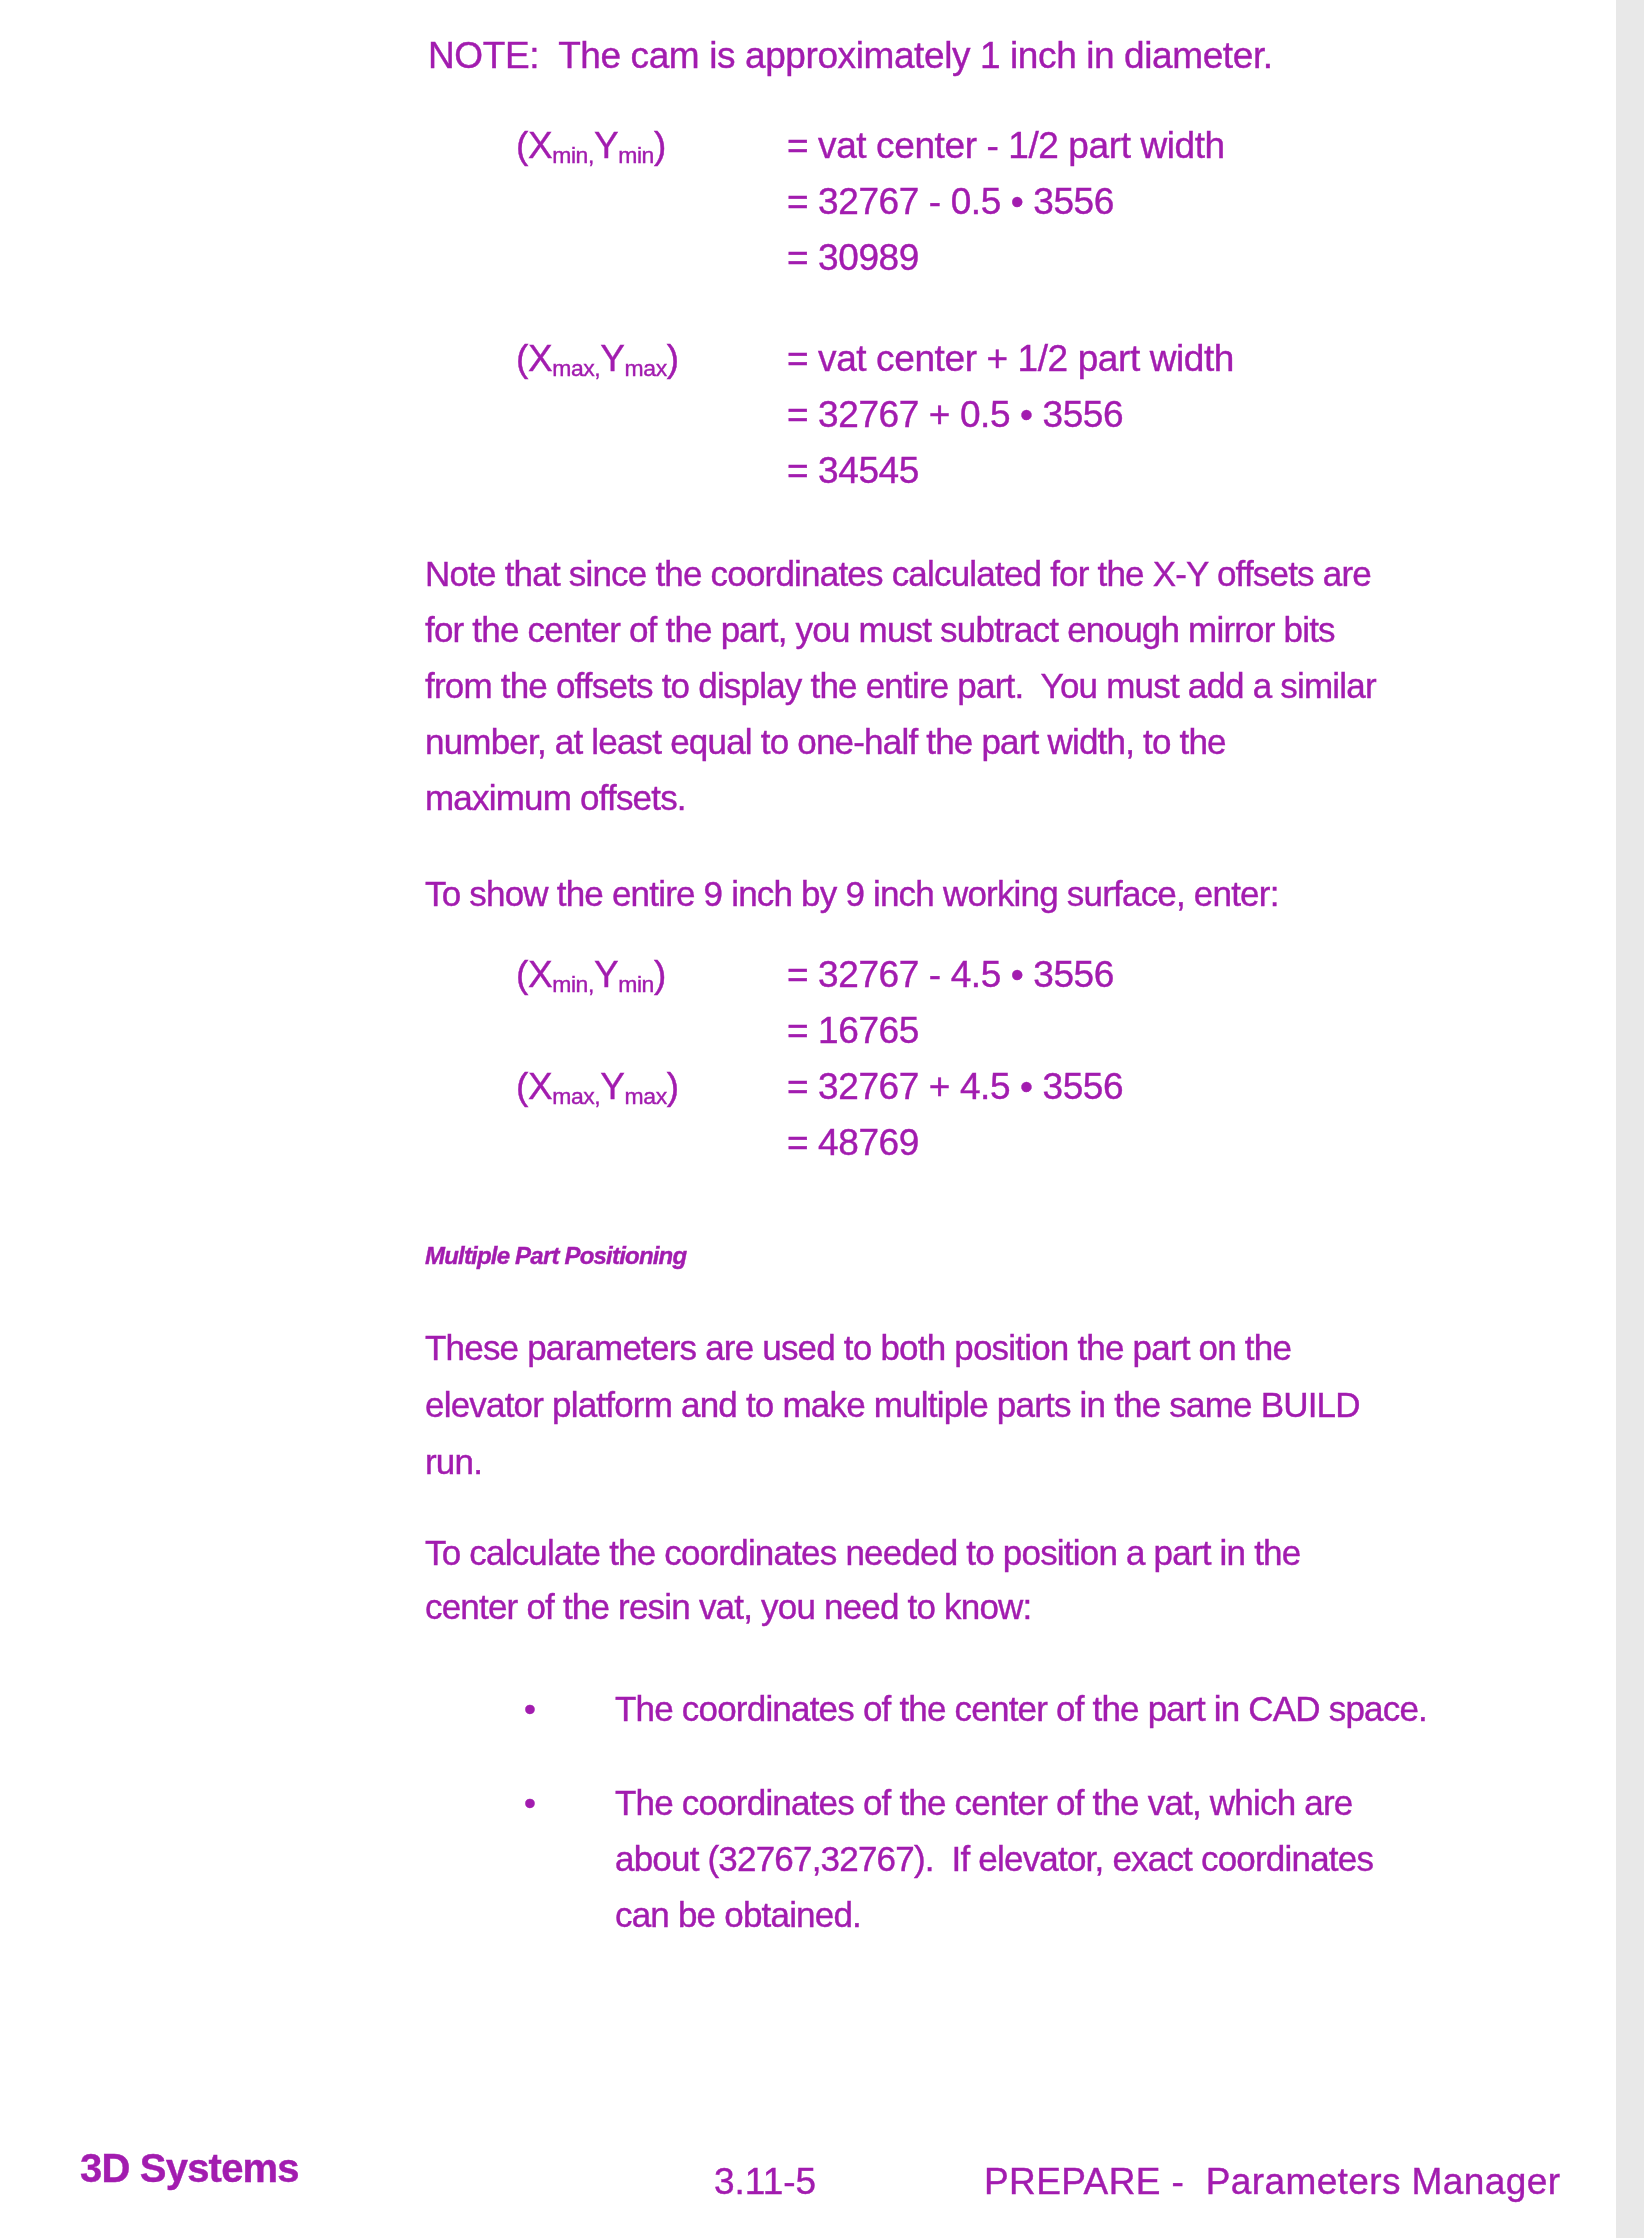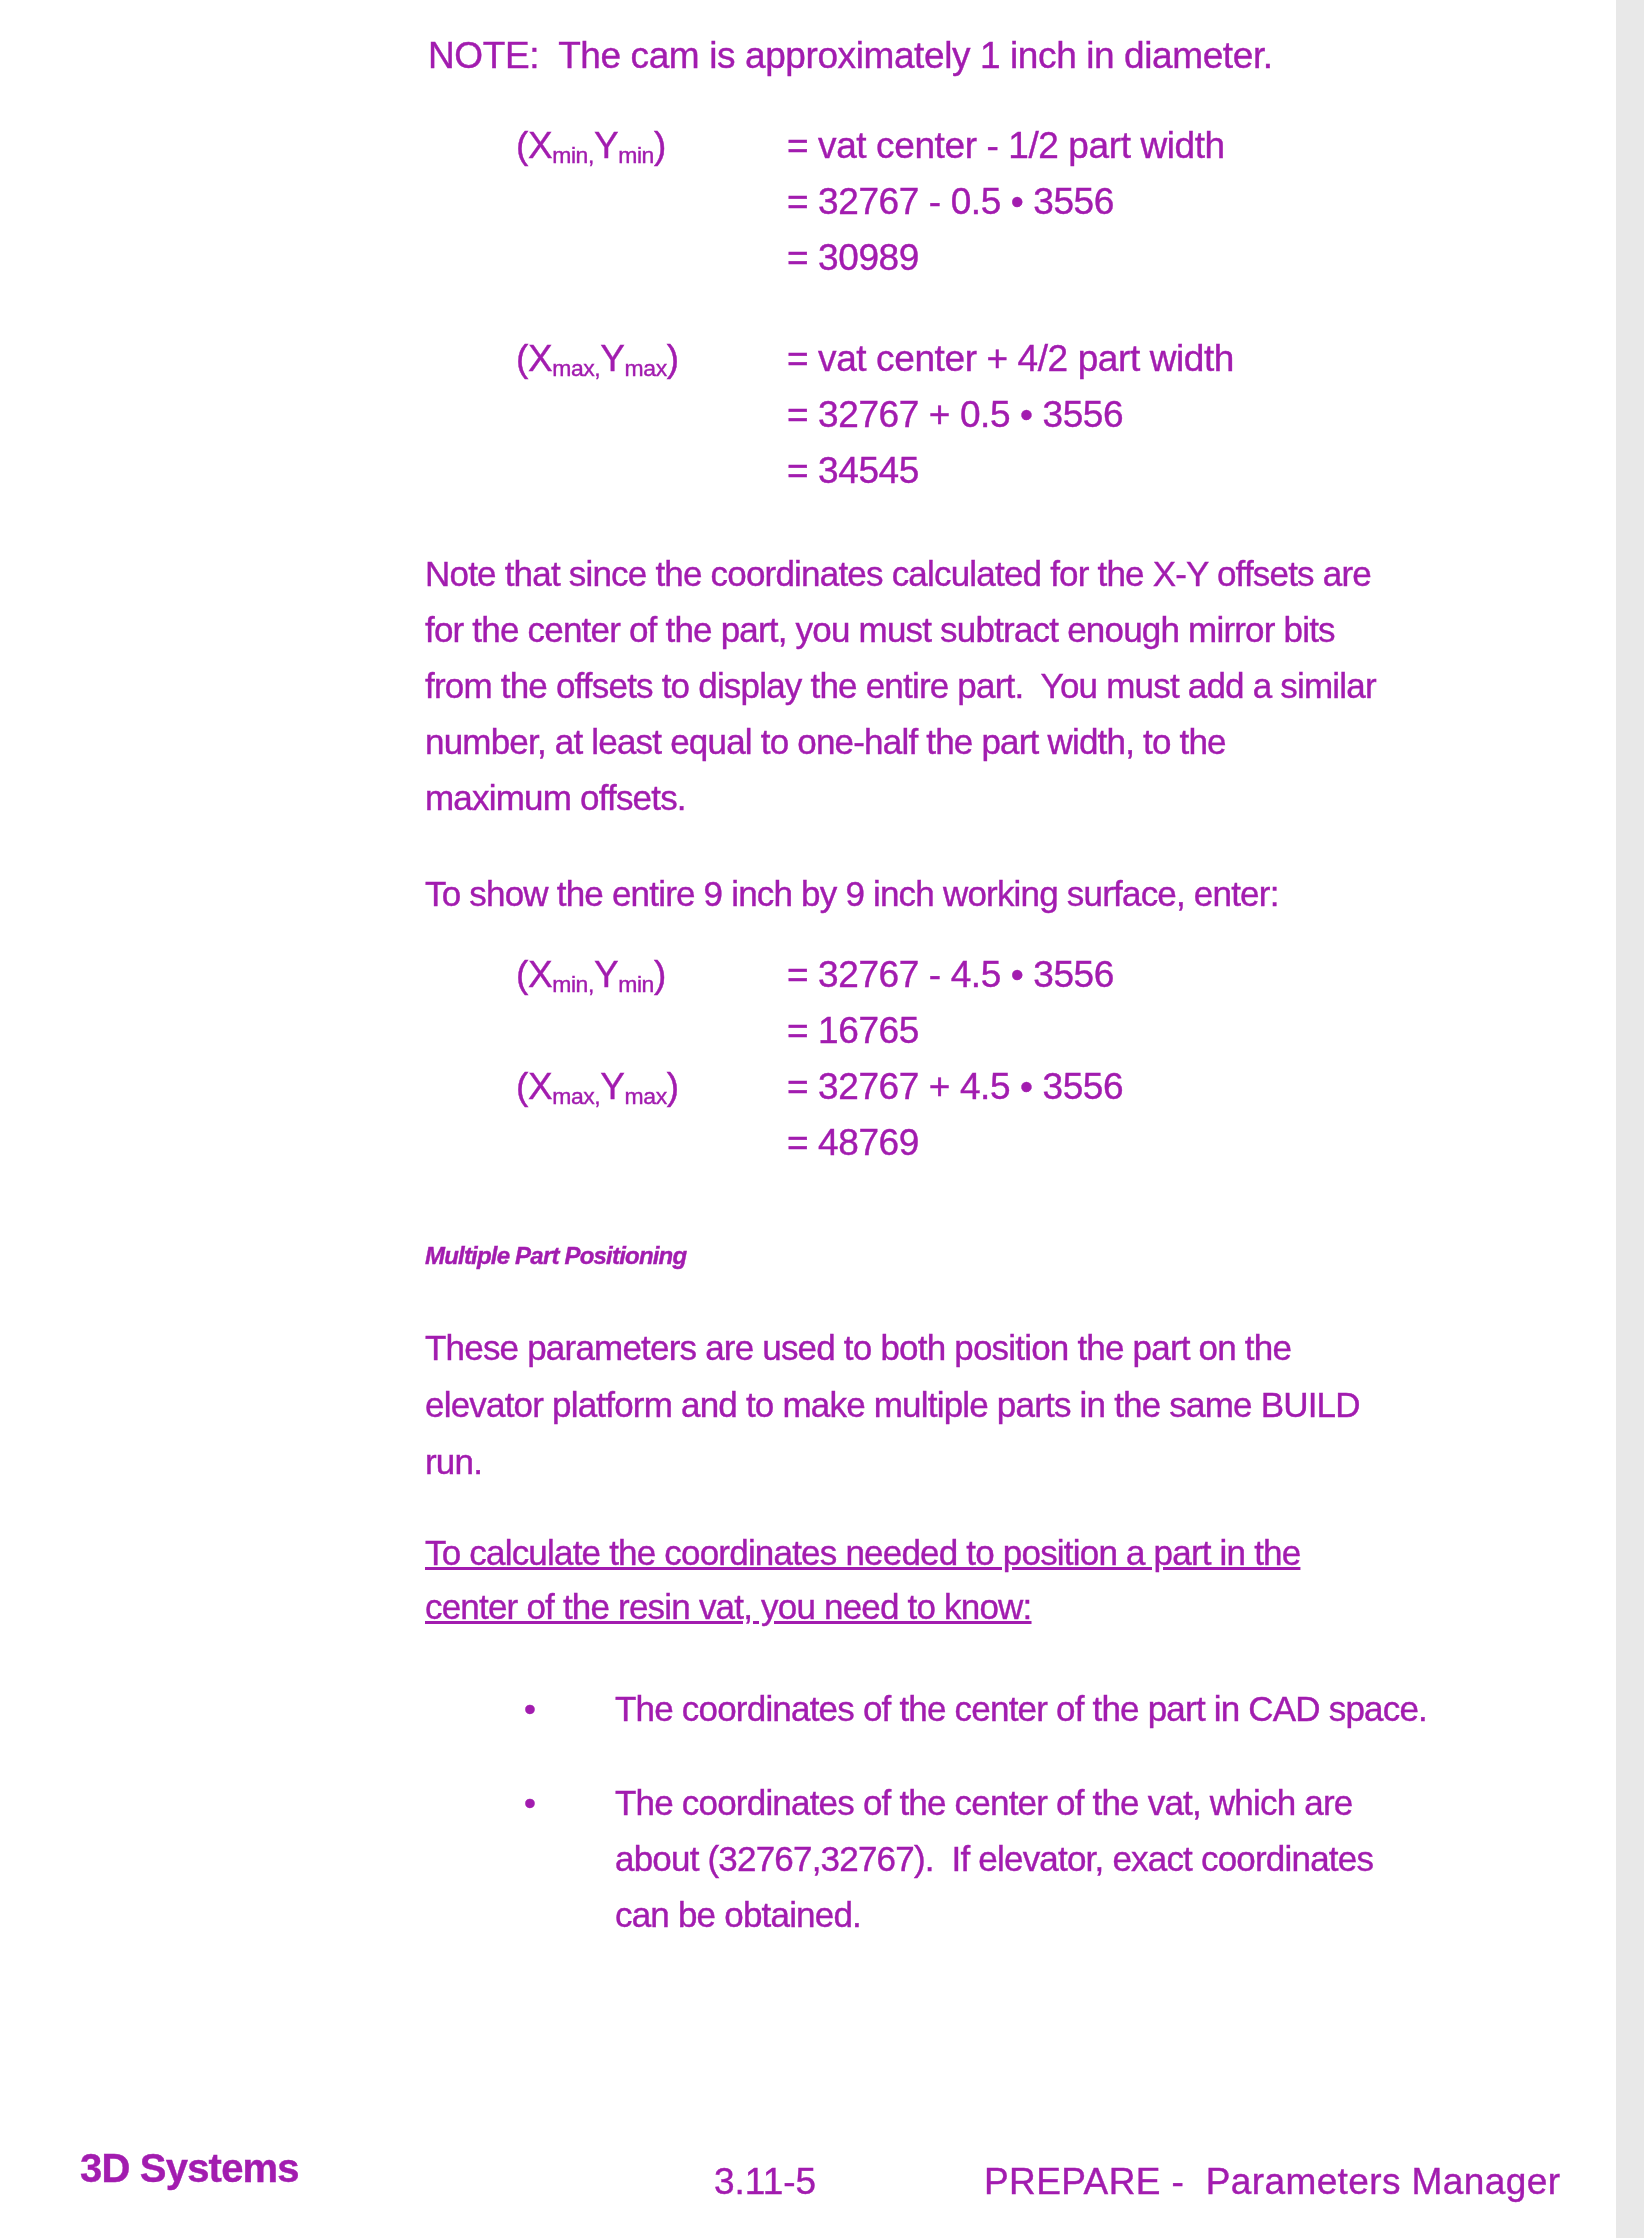--- a/index.html
+++ b/index.html
@@ -29,21 +29,21 @@
 
   
   .body-text { font-size:35px; letter-spacing:-0.8px; }
   .body-text .line { line-height:56px; }
   .p1 { left:425px; top:546px; }
   .p2 { left:425px; top:866px; }
   .heading { left:425px; top:1228px; font-size:24px; font-style:italic; font-weight:bold; letter-spacing:-0.8px; line-height:56px; }
   .p3 { left:425px; top:1319px; }
   .p3 .line { line-height:57px; }
   .p4 { left:425px; top:1526px; }
-  .p4 .line { line-height:54px;text-decoration:underline; }
+  .p4 .line { line-height:54px; }
 
   
   .bullet { left:524px; display:grid; grid-template-columns:91px 1fr; }
   .bullet1 { top:1681px; }
   .bullet2 { top:1775px; }
   .bullet .dot { line-height:56px; font-size:34px; }
   .bullet .line { line-height:56px; }
 
   
   .footer-brand { left:56px; top:2139px; font-size:40px; font-weight:bold; letter-spacing:-0.8px; line-height:59px;margin-left:24px; }
@@ -63,21 +63,21 @@
     <span class="line"><span>(X</span><sub class="fsub">min,</sub><span>Y</span><sub class="fsub">min</sub><span>)</span></span>
     <span class="line">= vat center - 1/2 part width</span>
     <span class="line"></span>
     <span class="line">= 32767 - 0.5 • 3556</span>
     <span class="line"></span>
     <span class="line">= 30989</span>
   </div>
 
   <div class="abs formula fgrid block2">
     <span class="line"><span>(X</span><sub class="fsub">max,</sub><span>Y</span><sub class="fsub">max</sub><span>)</span></span>
-    <span class="line">= vat center + 4/2 part width</span>
+    <span class="line">= vat center + 1/2 part width</span>
     <span class="line"></span>
     <span class="line">= 32767 + 0.5 • 3556</span>
     <span class="line"></span>
     <span class="line">= 34545</span>
   </div>
 
   <div class="abs body-text p1">
     <span class="line">Note that since the coordinates calculated for the X-Y offsets are</span>
     <span class="line">for the center of the part, you must subtract enough mirror bits</span>
     <span class="line">from the offsets to display the entire part.  You must add a similar</span>

